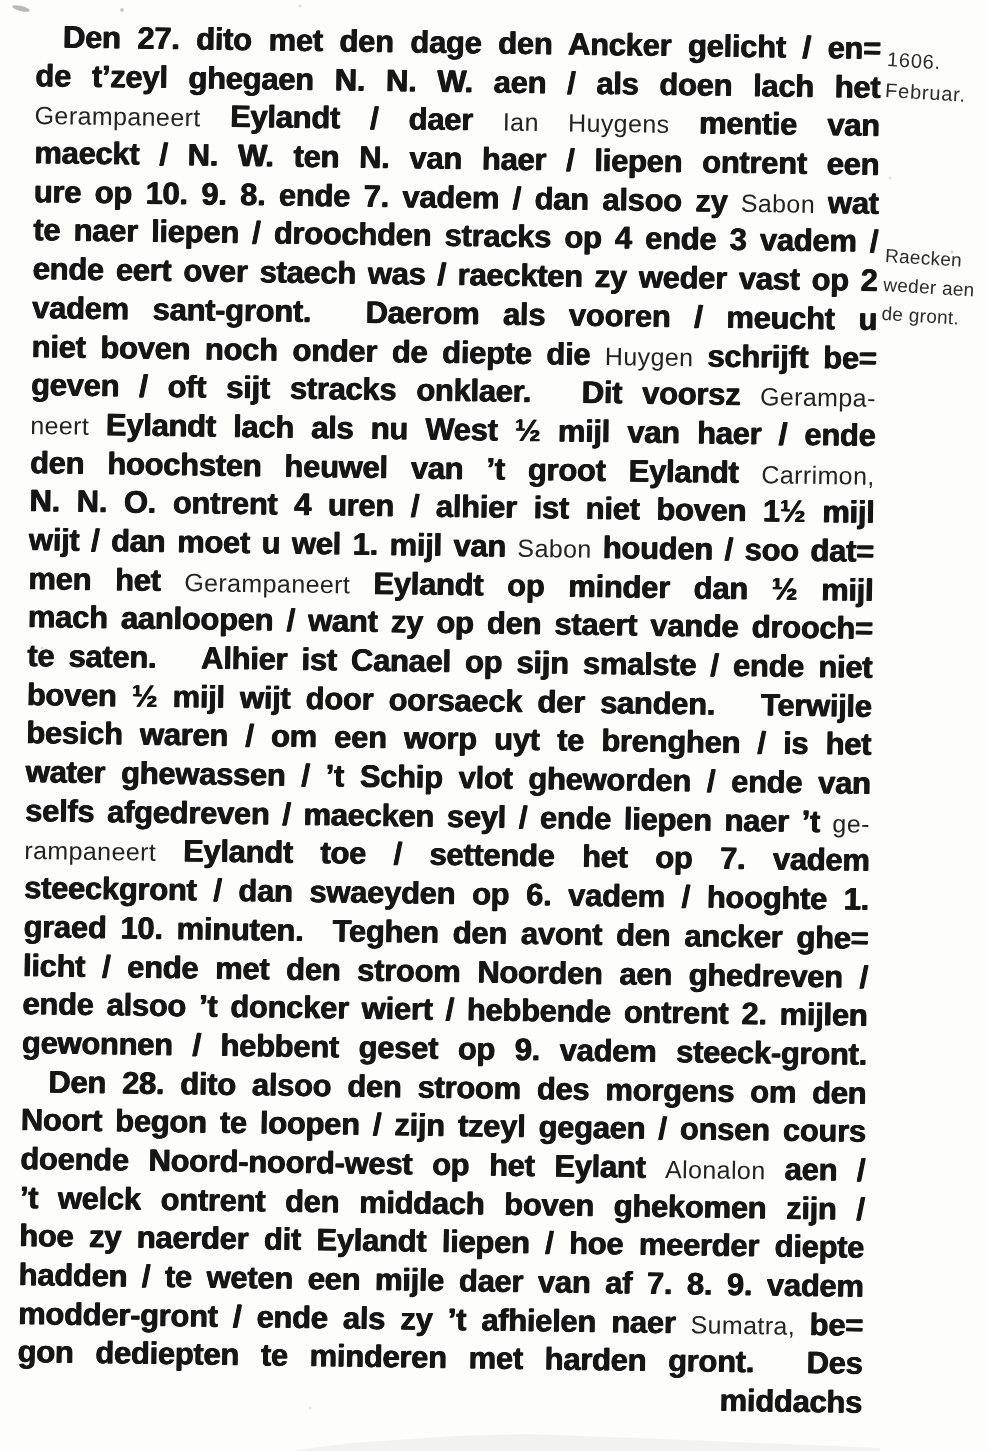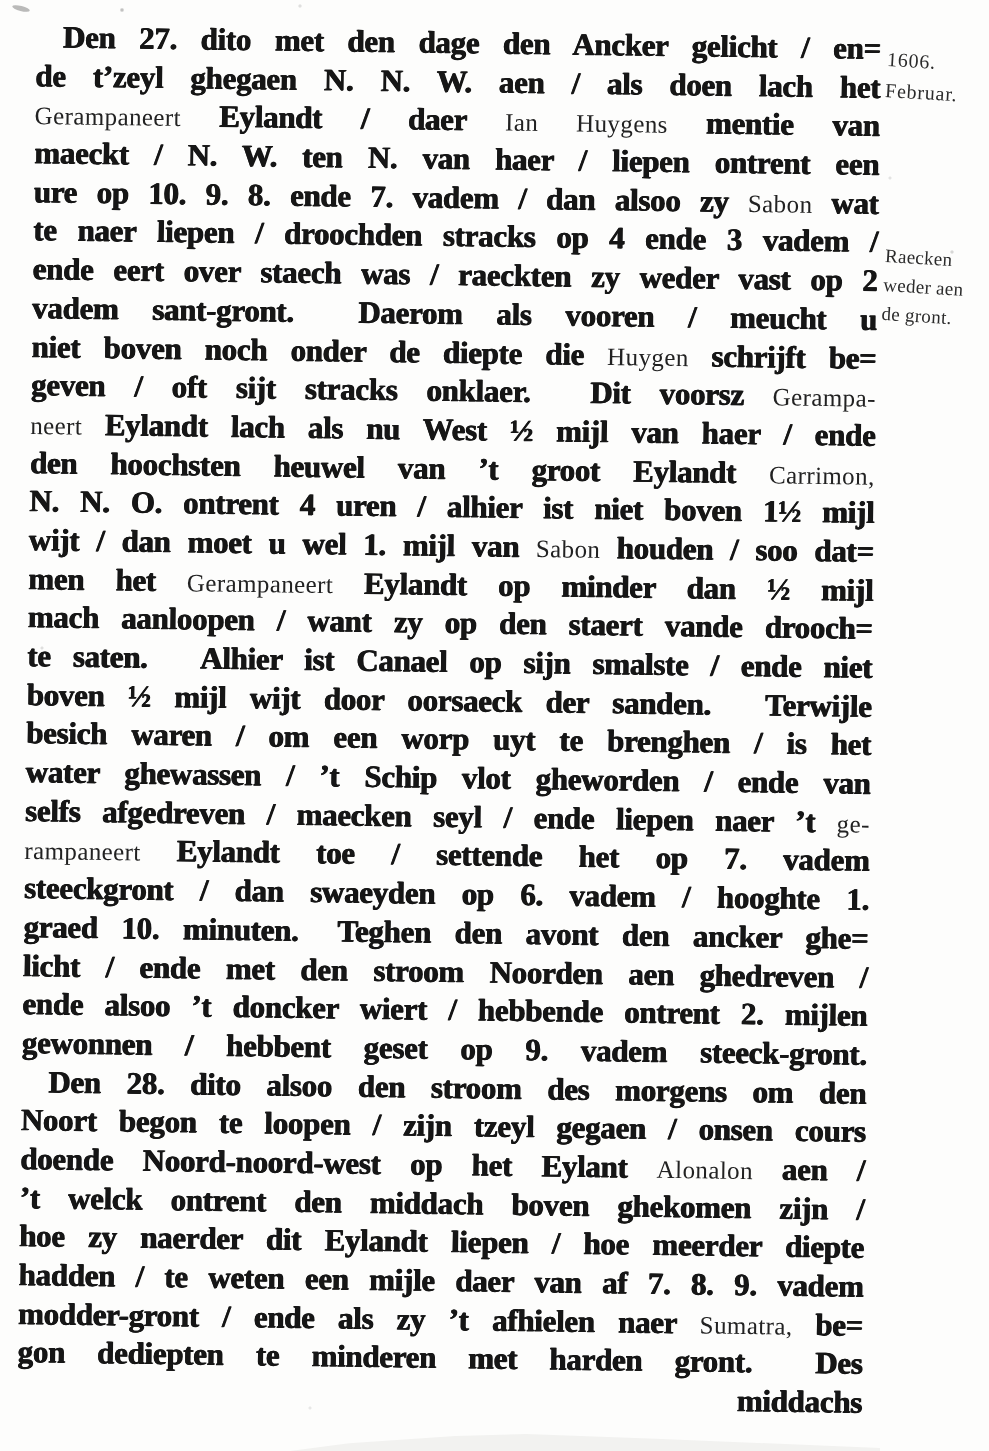--- a/index.html
+++ b/index.html
@@ -13,21 +13,21 @@
     height: 1451px;
     overflow: hidden;
     background-color: #fdfdfc;
     background-image:
       radial-gradient(circle at 122px 10px, rgba(40,40,40,.28) 1px, transparent 2.4px),
       radial-gradient(circle at 300px 6px,  rgba(40,40,40,.14) 1px, transparent 2.2px),
       radial-gradient(circle at 890px 178px, rgba(40,40,40,.12) 1px, transparent 2px),
       radial-gradient(circle at 42px 648px,  rgba(40,40,40,.14) 1px, transparent 2px),
       radial-gradient(circle at 952px 252px, rgba(40,40,40,.18) 1px, transparent 2.2px),
       radial-gradient(circle at 310px 1408px, rgba(40,40,40,.10) 1px, transparent 2px);
-    font-family: Liberation Serif, serif;
+    font-family: Liberation Sans, sans-serif;
     color: #161616;
   }
   .body-text {
     position: absolute;
     left: 36px;
     top: 18px;
     width: 845px;
     transform: rotate(0.8deg);
     transform-origin: 0 0;
   }

